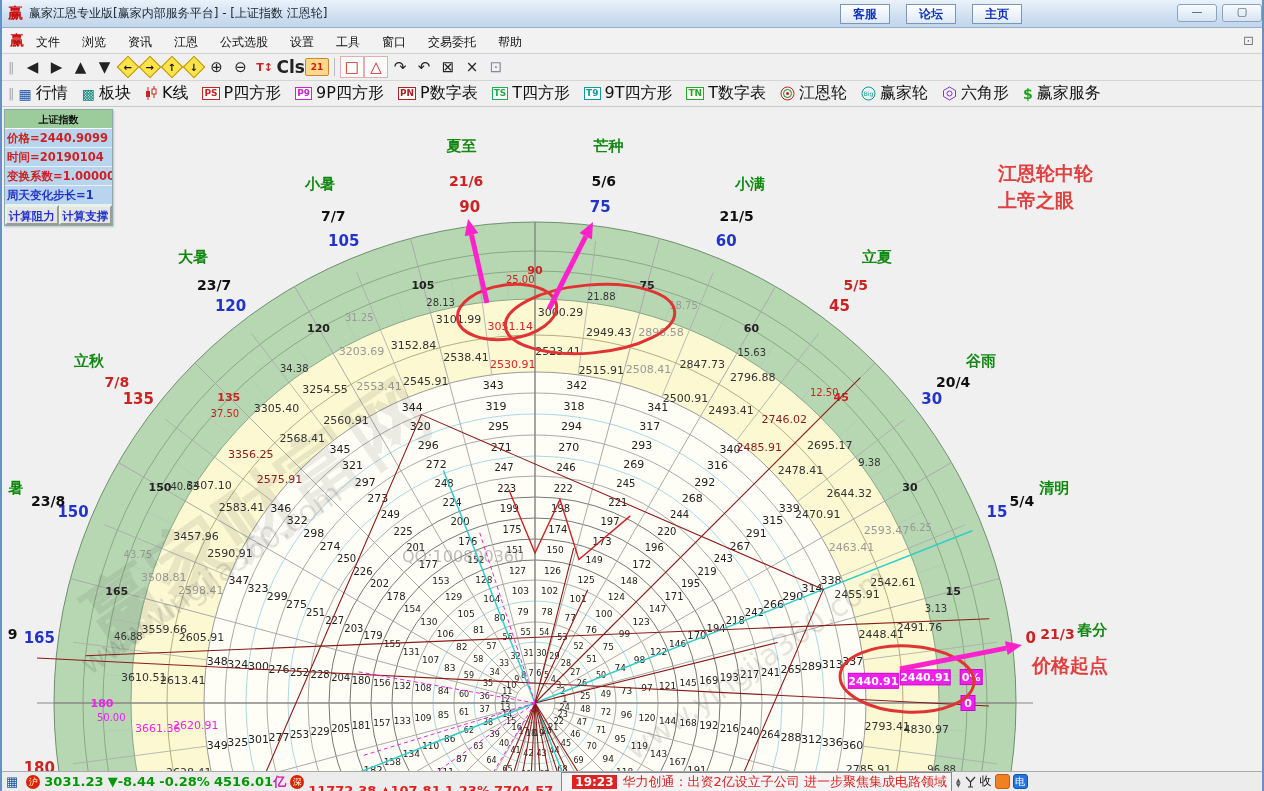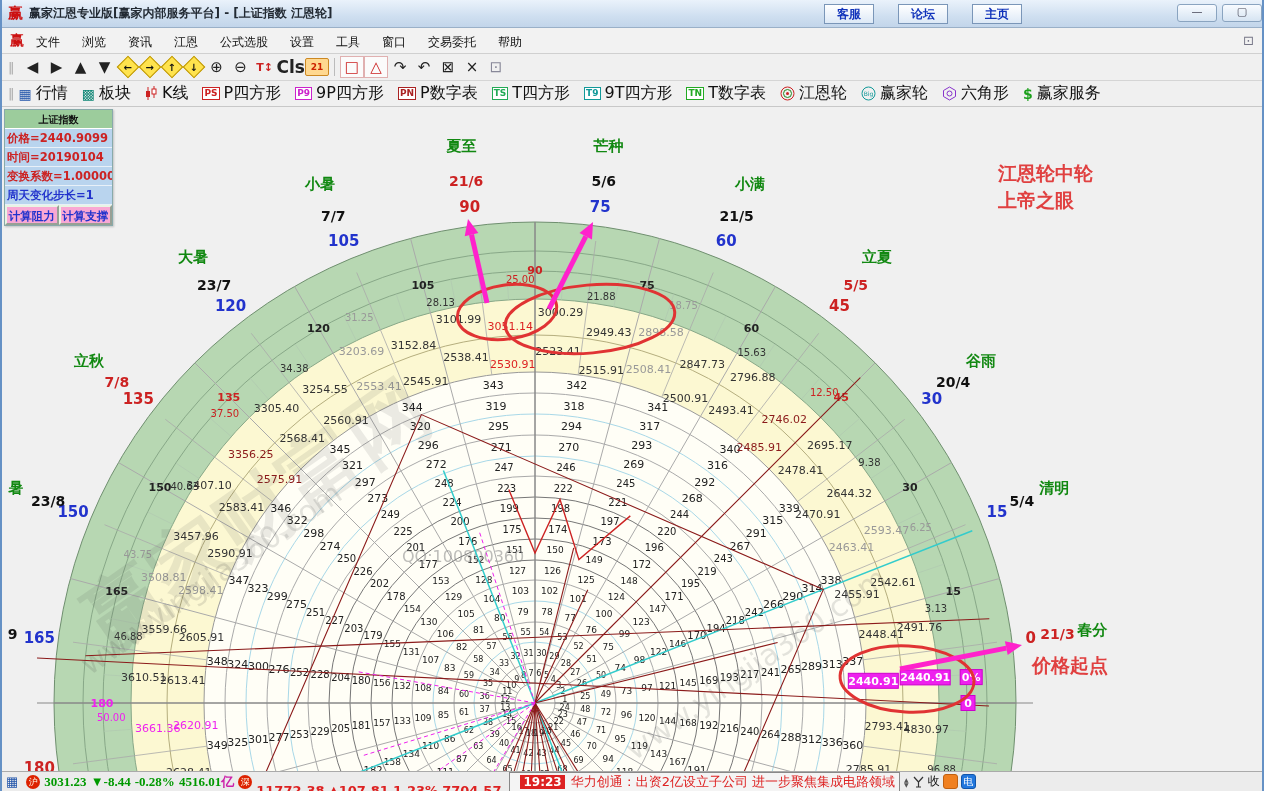--- a/index.html
+++ b/index.html
@@ -5,22 +5,22 @@
   html,body{margin:0;padding:0;background:#d8d8d8;}
   *{box-sizing:border-box;}
   body{font-family:"DejaVu Sans","Liberation Sans",sans-serif;}
   .app{position:relative;width:1264px;height:791px;background:#f0f0f0;overflow:hidden;
        border-left:2px solid #6591c5;border-right:2px solid #6591c5;}
   
   .titlebar{position:absolute;left:0;top:0;width:100%;height:28px;
     background:linear-gradient(#eaf2fb,#cfdff0 60%,#c2d5ea);border-bottom:1px solid #9ab0c8;
     display:flex;align-items:center;padding:0 6px;}
   .app-logo{color:#cc1111;font-weight:bold;font-size:15px;margin-right:6px;}
-  .title-text{font-size:12px;font-weight:bold;color:#222a33;}
-  .tb-nav{position:absolute;right:240px;top:4px;display:flex;gap:24px;}
+  .title-text{font-size:12px;font-weight:normal;color:#222a33;}
+  .tb-nav{position:absolute;right:240px;top:4px;display:flex;gap:16px;}
   .tb-nav .navbtn{width:50px;height:20px;font-size:12px;font-weight:bold;color:#1133bb;
     background:linear-gradient(#ffffff,#dde9f6);border:1px solid #7a96b8;text-align:center;line-height:18px;cursor:pointer;}
   .win-controls{position:absolute;right:0;top:4px;display:flex;gap:5px;}
   .winbtn{width:40px;height:18px;background:linear-gradient(#f8fbff,#d6e4f2);border:1px solid #8aa4c0;
     border-radius:3px;text-align:center;line-height:14px;font-size:11px;color:#445;}
   
   .menubar{position:absolute;left:0;top:28px;width:100%;height:26px;background:#f2f2f2;
     border-bottom:1px solid #d0d0d0;display:flex;align-items:center;padding:0 8px;}
   .menubar .mlogo{color:#cc1111;font-weight:bold;font-size:14px;margin-right:12px;}
   .menubar .mitem{font-size:12px;color:#111;margin-right:22px;cursor:pointer;}
@@ -51,28 +51,28 @@
   
   .side-panel{position:absolute;left:2px;top:2px;width:109px;border:1px solid #8aa;background:#b9d4ee;
     box-shadow:1px 1px 2px rgba(0,0,0,.2);}
   .sp-header{background:#9ccc9c;border-bottom:1px solid #fff;text-align:center;font-size:10px;
     font-weight:bold;color:#111;height:19px;line-height:19px;}
   .sp-row{height:19px;line-height:19px;font-size:11.5px;font-weight:bold;color:#cc2222;
     background:#b9d4ee;border-bottom:1px solid #e8f0f8;padding-left:2px;white-space:nowrap;overflow:hidden;}
   .sp-row.blue{color:#2233cc;}
   .sp-btnrow{display:flex;}
   .sp-btn{flex:1;height:20px;line-height:18px;font-size:11.5px;font-weight:bold;color:#2233cc;text-align:center;
-    background:#f9a8d4;border:2px outset #e8f4e4;cursor:pointer;white-space:nowrap;}
+    background:#e5e5e5;border:2px outset #e8f4e4;cursor:pointer;white-space:nowrap;}
   
   .statusbar{position:absolute;left:0;top:771px;width:100%;height:20px;background:#ececec;
     border-top:1px solid #aaa;display:flex;align-items:center;font-size:13px;white-space:nowrap;}
   .sb-grid{color:#2255aa;font-size:13px;margin:0 4px 0 4px;}
   .sb-circ{display:inline-block;width:14px;height:14px;border-radius:50%;background:#dd2200;color:#ffe;
     font-size:9px;line-height:14px;text-align:center;margin:0 4px;flex:none;}
-  .sb-green{color:#009900;font-weight:bold;font-family:Liberation Serif, serif;}
+  .sb-green{color:#009900;font-weight:bold;}
   .sb-red{color:#dd2222;font-weight:bold;margin-top:18px;}
   .sb-yi{color:#cc22aa;font-weight:bold;}
   .newsbox{display:flex;align-items:center;border:1px solid #888;background:#f4f4f4;height:20px;
     margin-left:8px;padding:0 4px;color:#dd2222;font-size:13px;}
   .timebadge{background:#dd2222;color:#fff;font-weight:bold;padding:0 3px;margin:0 6px;font-size:12px;}
   .sb-right{display:flex;align-items:center;margin-left:4px;gap:3px;}
   .sb-arrows{display:flex;flex-direction:column;font-size:6px;line-height:5px;color:#555;}
   .sb-recv{font-size:12px;color:#111;}
   .appic{width:15px;height:15px;border-radius:3px;flex:none;}
   .appic.orange{background:#f08020;border:1px solid #c06010;}

